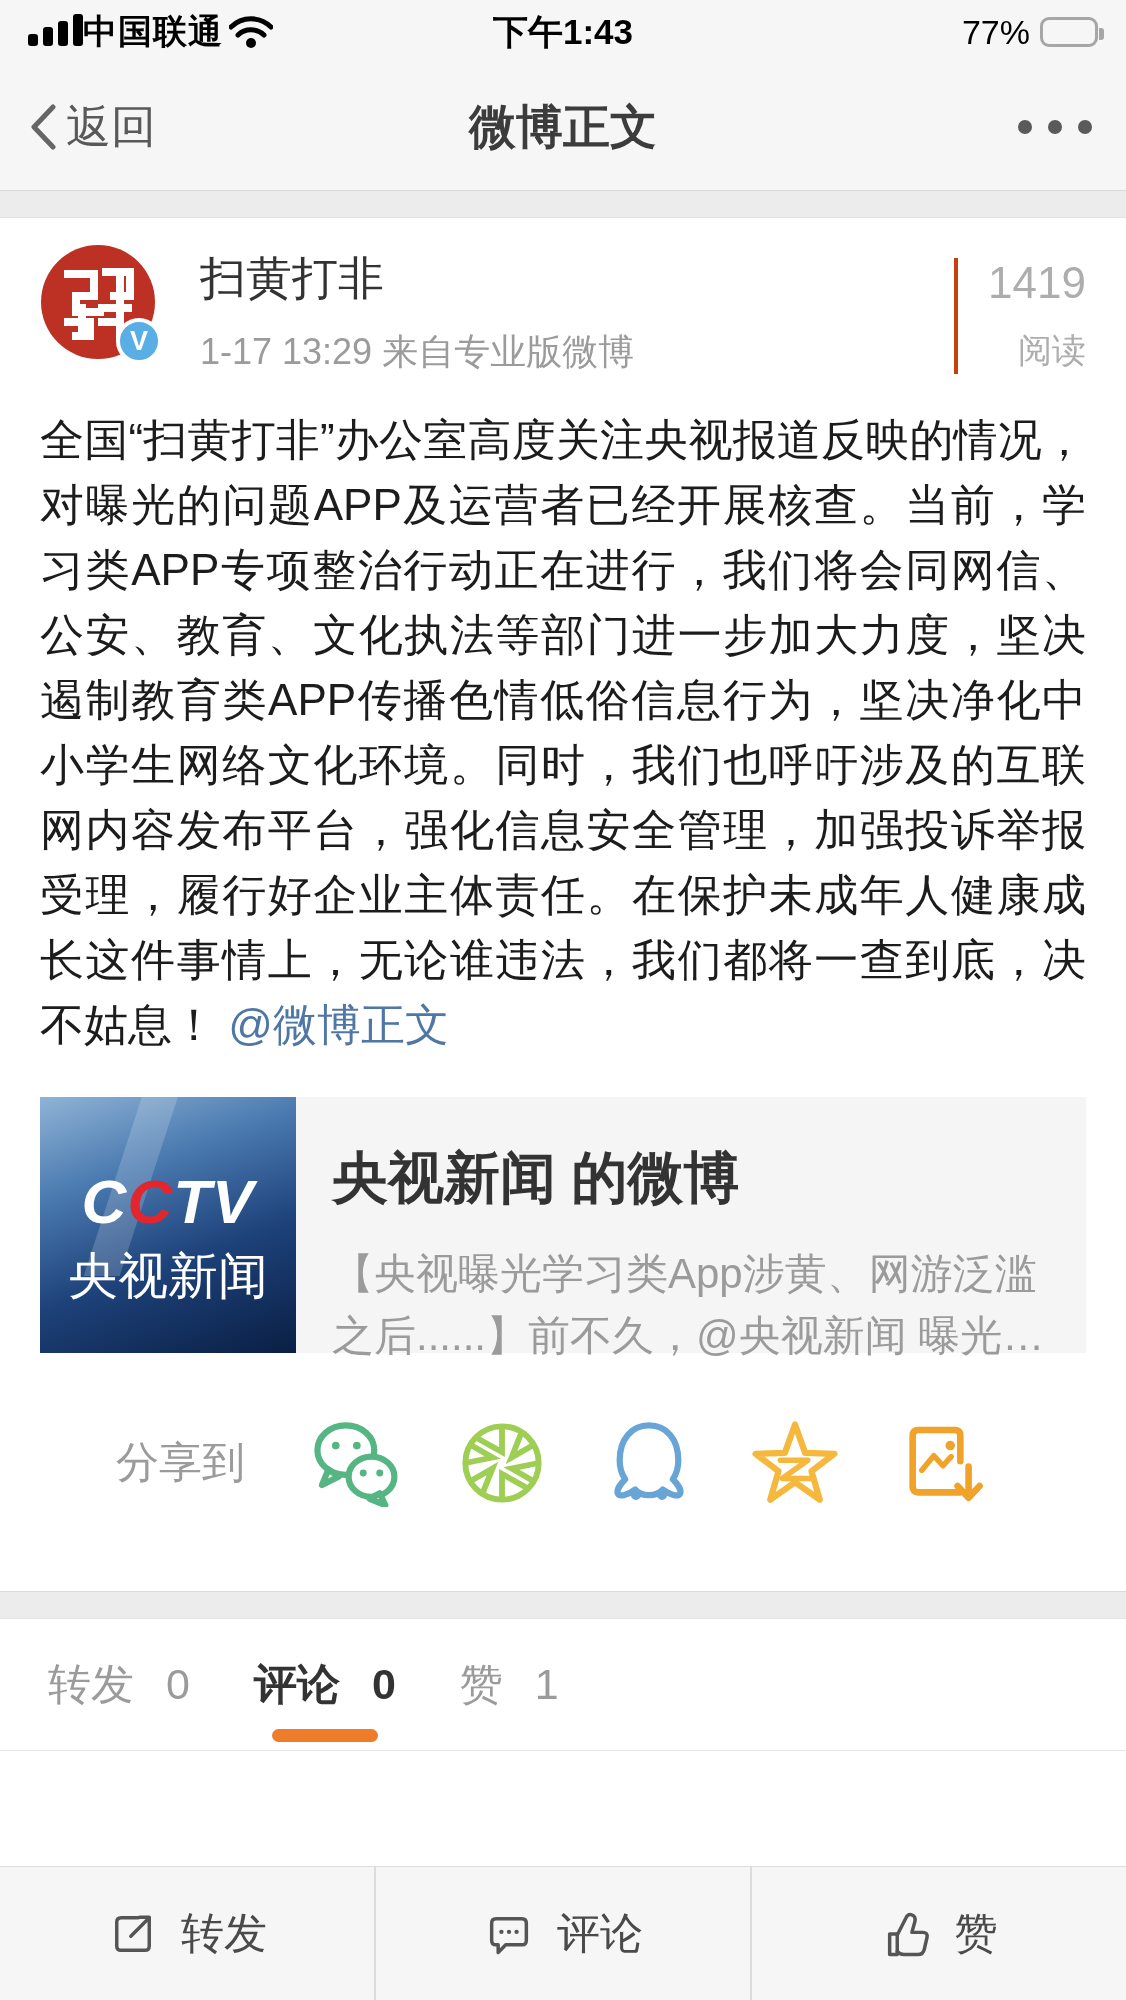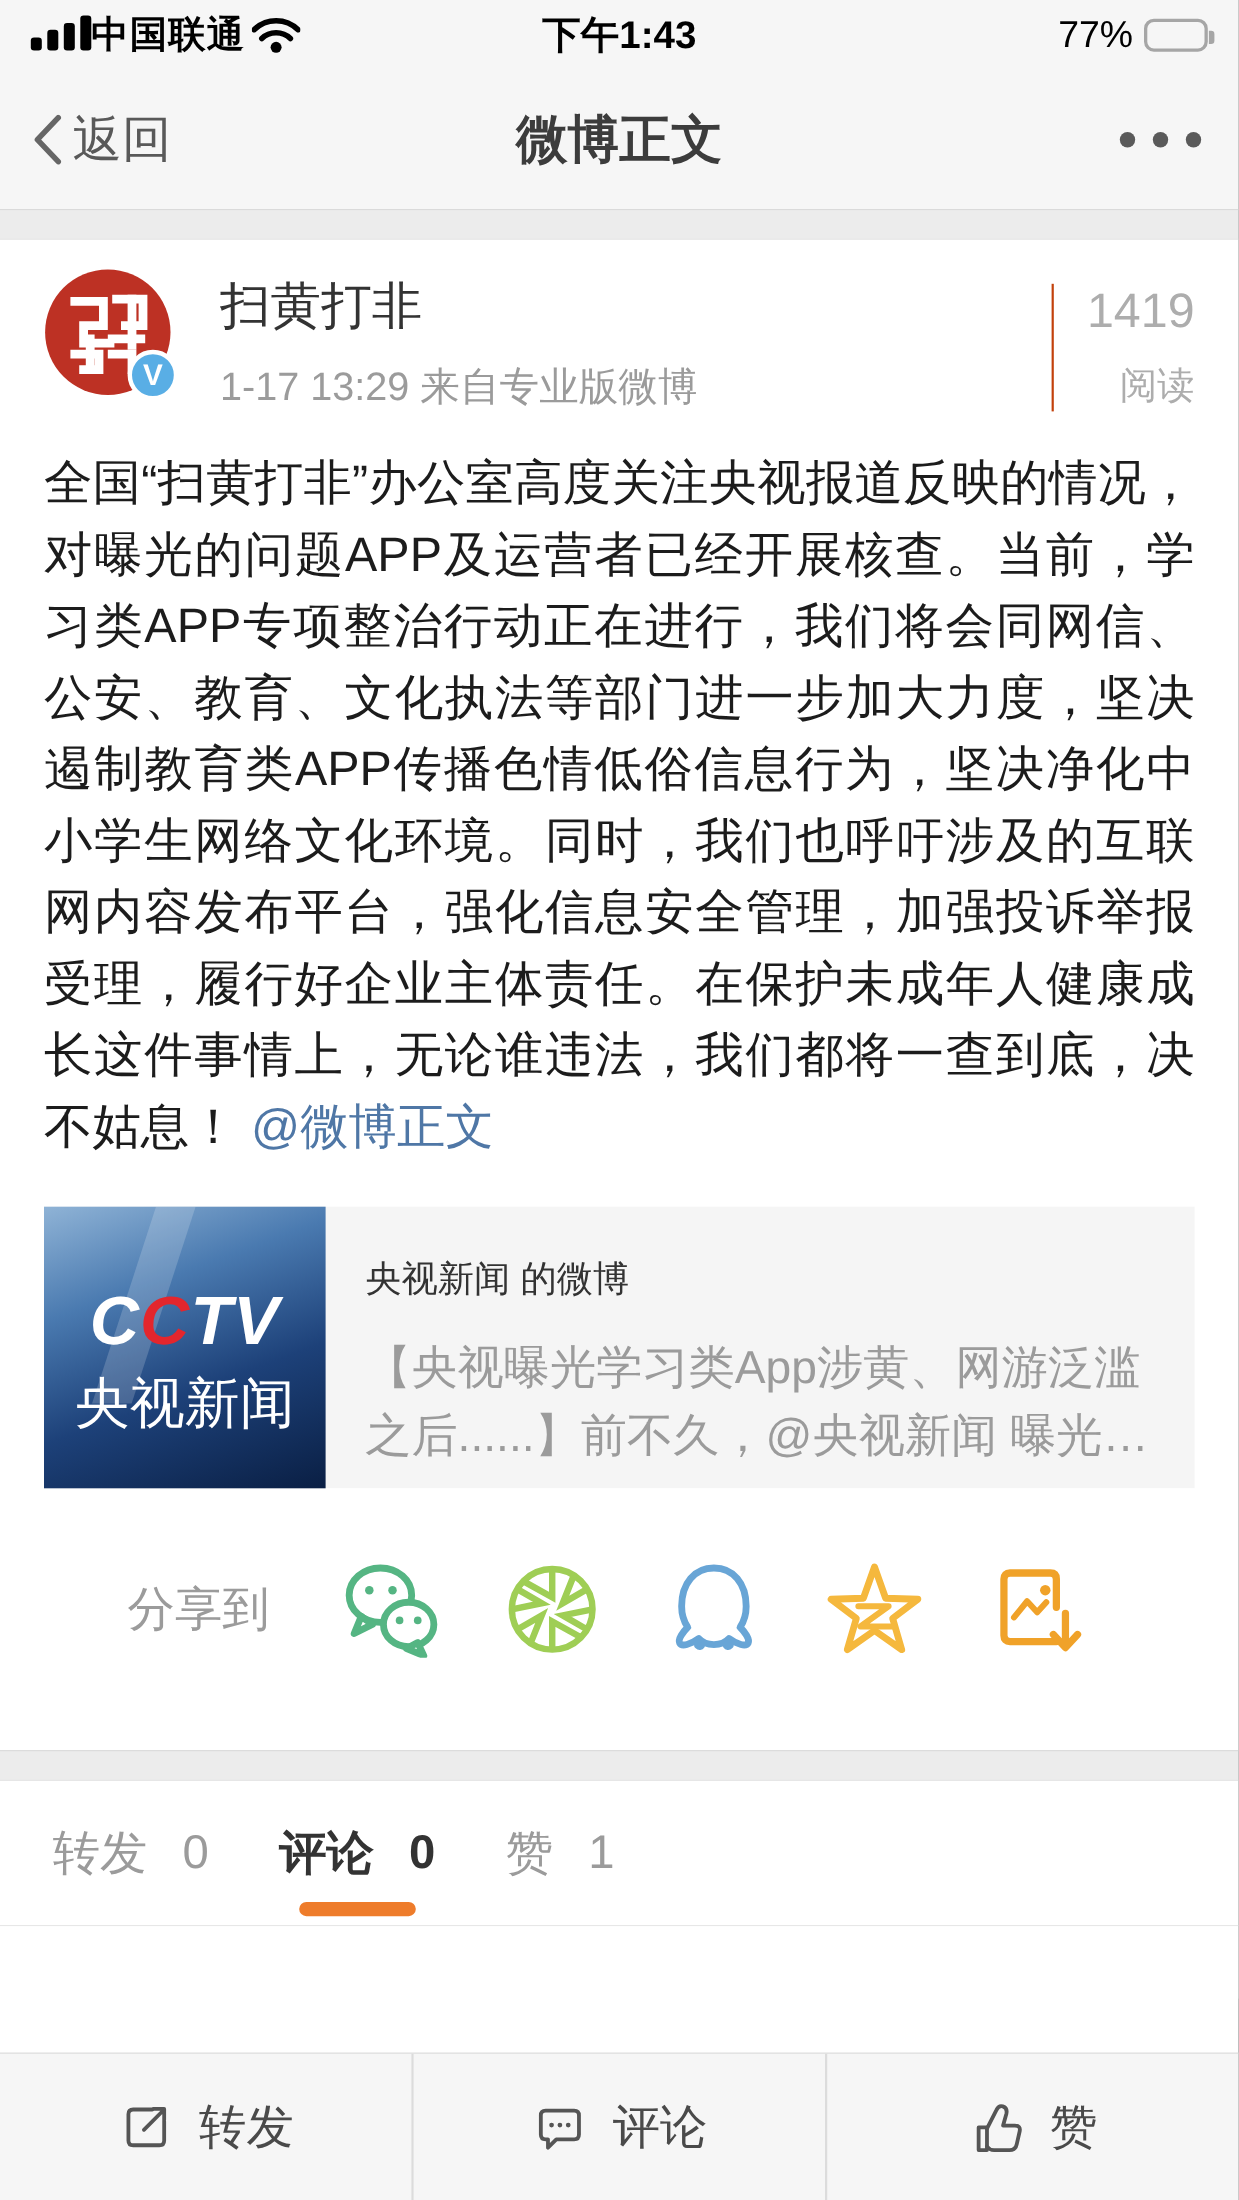--- a/index.html
+++ b/index.html
@@ -42,21 +42,21 @@
   .avatar-wrap svg{ display:block;}
   .v-badge{
     position:absolute; right:-6px; bottom:-4px; width:46px; height:46px; border-radius:50%;
     background:#59aee5; border:4px solid #fff; color:#fff; font-size:27px; font-weight:700;
     display:flex; align-items:center; justify-content:center;
   }
   .author-block{ flex:1; padding-left:44px; padding-top:4px; min-width:0;}
   .author-name{ font-size:46px; font-weight:500; color:#333;}
   .author-meta{ margin-top:18px; font-size:36px; color:#9b9b9b;}
   .reads{
-    flex:0 0 auto; margin-top:14px; padding-left:30px; border-left:2px solid #c2410c;
+    flex:0 0 auto; margin-top:14px; padding-left:30px; border-left:4px solid #c2410c;
     text-align:right; min-width:120px;
   }
   .reads-count{ font-size:44px; color:#adadad;}
   .reads-label{ margin-top:20px; font-size:34px; color:#adadad;}
   .post-body{
     margin-top:30px; font-size:44px; line-height:65px; color:#1c1c1c;
     text-align:justify;
   }
   .post-body a{ color:var(--link,#4f77a6); text-decoration:none; cursor:pointer;}
   
@@ -67,21 +67,21 @@
     position:relative; width:256px; height:256px; flex:0 0 auto;
     background:linear-gradient(160deg,#8fb3d6 0%,#4a7ab0 30%,#1d4179 62%,#0a1f44 100%);
     display:flex; flex-direction:column; align-items:center; justify-content:center;
     overflow:hidden;
   }
   .card-thumb .beam{ position:absolute; left:30%; top:-10%; width:14%; height:80%; background:rgba(255,255,255,.18); transform:skewX(-18deg);}
   .thumb-brand{ font-size:62px; font-weight:700; font-style:italic; color:#fff; letter-spacing:1px; margin-top:26px; z-index:1;}
   .thumb-brand .red-c{ color:#e3262d; }
   .thumb-name{ font-size:50px; font-weight:400; color:#fff; margin-top:6px; z-index:1;}
   .card-text{ flex:1; min-width:0; padding:44px 30px 0 36px;}
-  .card-title{ font-size:33px; font-weight:400; color:#333;}
+  .card-title{ font-size:56px; font-weight:700; color:#333;}
   .card-desc{
     margin-top:26px; font-size:42px; line-height:62px; color:#9b9b9b;
     display:-webkit-box; -webkit-line-clamp:2; -webkit-box-orient:vertical; overflow:hidden;
   }
   
   .share-row{
     display:flex; align-items:center; padding:66px 100px 84px 76px; background:#fff;
   }
   .share-label{ font-size:43px; color:#9b9b9b; flex:0 0 auto;text-align:center;}
   .share-icons{ flex:1; display:flex; justify-content:space-between; margin-left:66px;}

